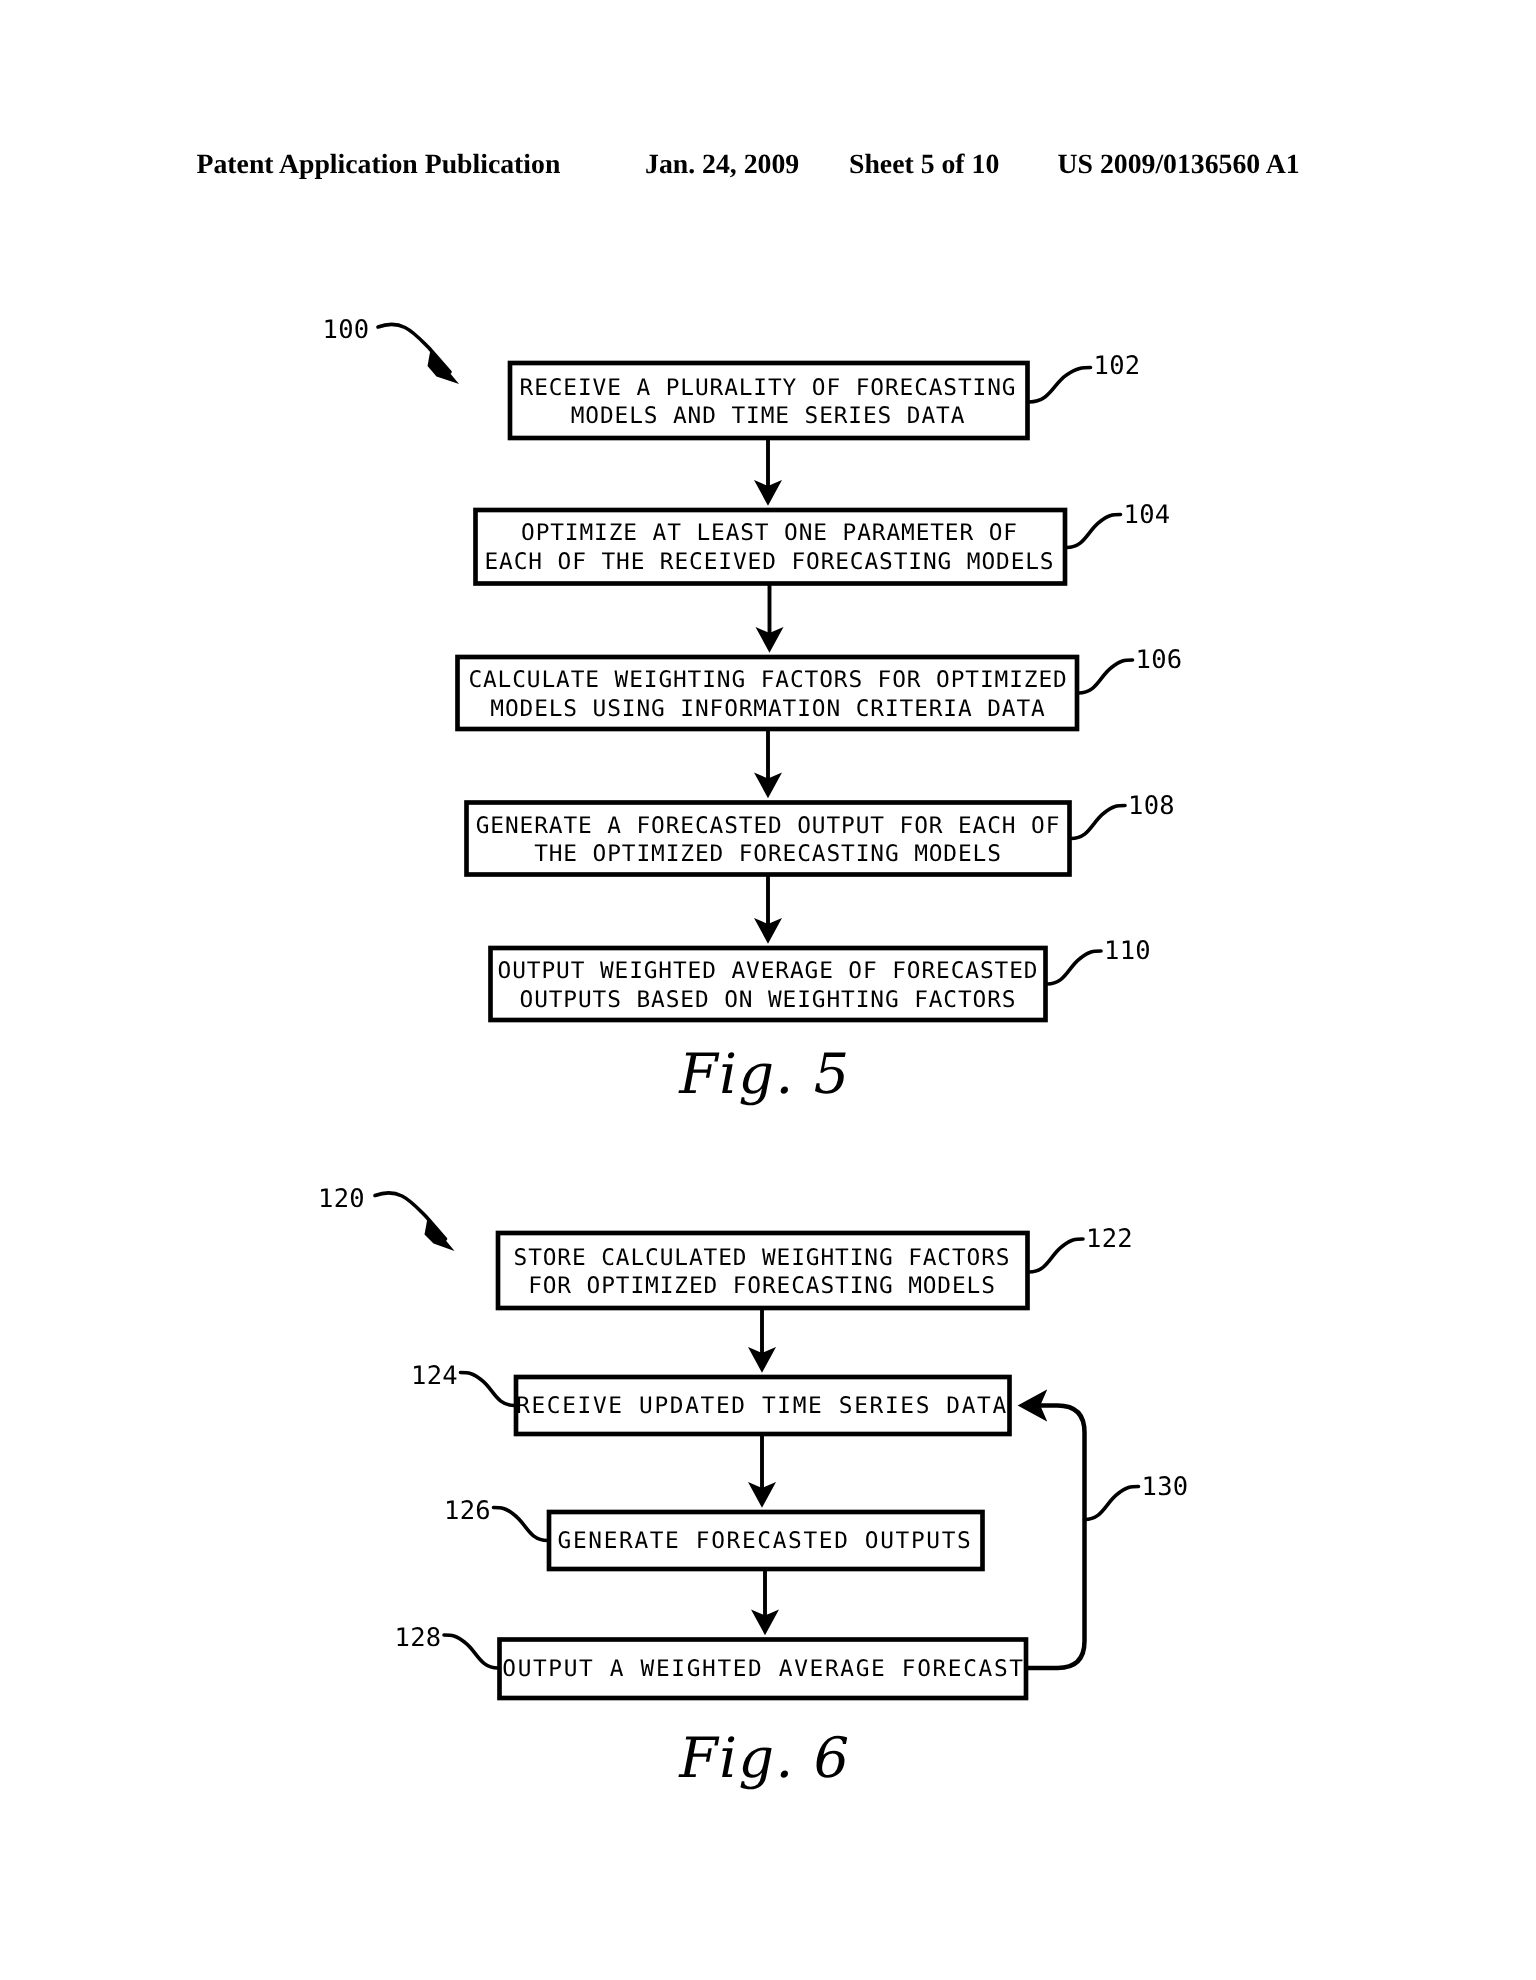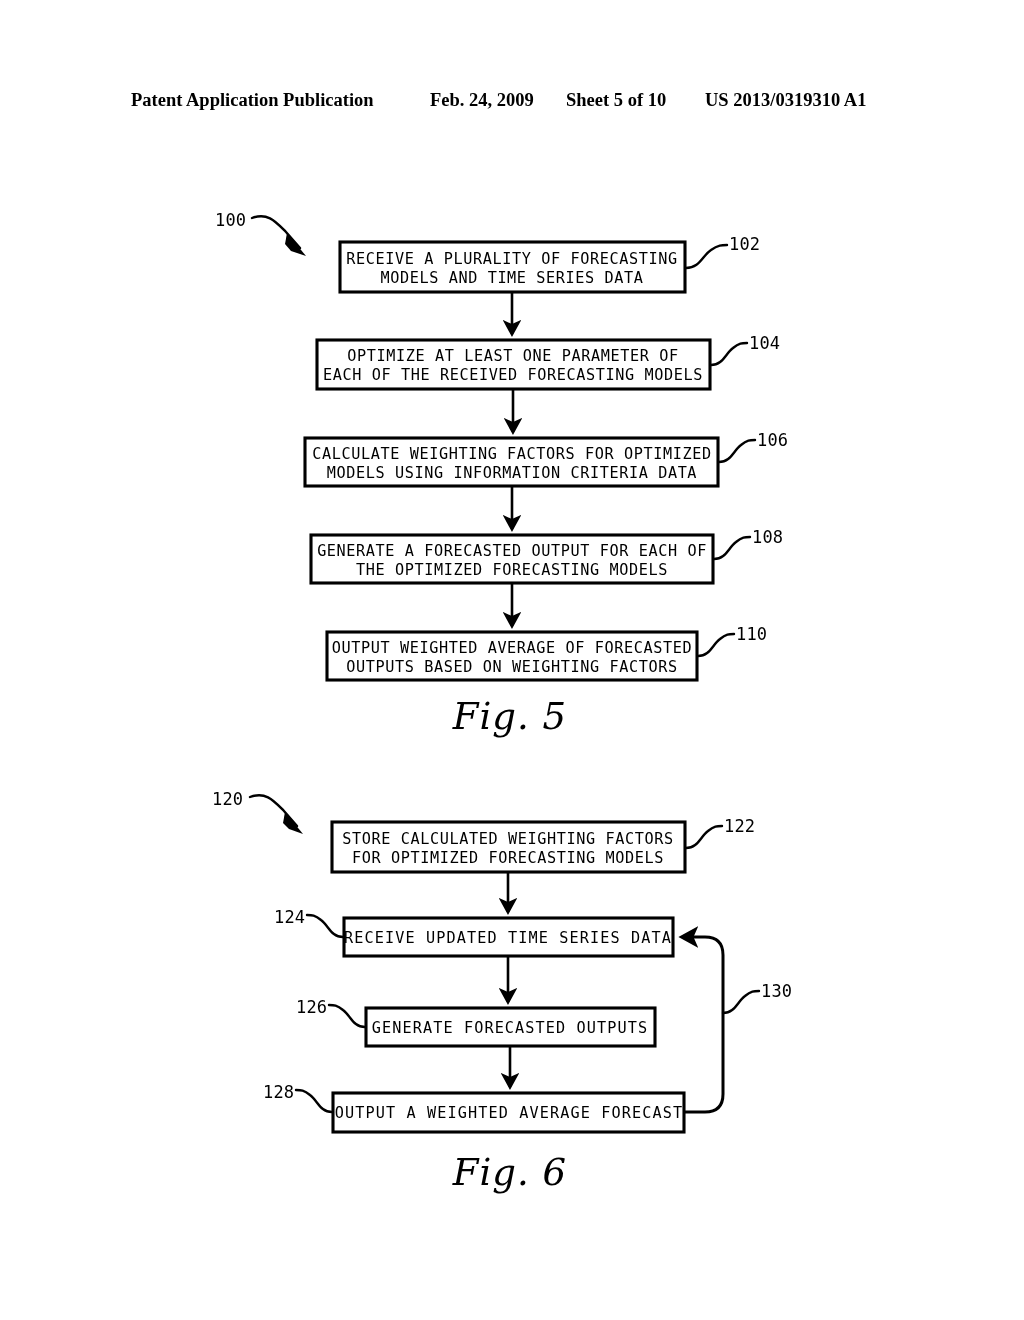--- a/index.html
+++ b/index.html
@@ -25,21 +25,21 @@
     top: 84px;
     left: 0;
     width: 1024px;
     height: 28px;
     font-family: "Liberation Serif", serif;
     font-weight: bold;
     font-size: 18.5px;
     color: #000;
     white-space: nowrap;
   }
-  .header span { position: absolute; top: 6px; }
+  .header span { position: absolute; top: 16px; }
   .hdr-pub   { left: 131px; }
   .hdr-date  { left: 430px; }
   .hdr-sheet { left: 566px; }
   .hdr-num   { left: 705px; }
 
   
   #figures {
     position: absolute;
     top: 0; left: 0;
     width: 1024px;
@@ -91,23 +91,23 @@
   .loop { stroke: #000000; stroke-width: 3.0; fill: none; }
   .ahead { fill: #000000; }
 </style>
 </head>
 <body>
 
 <div id="page">
 
   <div class="header">
     <span class="hdr-pub">Patent Application Publication</span>
-    <span class="hdr-date">Feb. 24, 2009</span>
+    <span class="hdr-date">Jan. 24, 2009</span>
     <span class="hdr-sheet">Sheet 5 of 10</span>
-    <span class="hdr-num">US 2013/0319310 A1</span>
+    <span class="hdr-num">US 2009/0136560 A1</span>
   </div>
 
   <div id="figures">
   <svg width="1024" height="1320" viewBox="0 0 1024 1320" xmlns="http://www.w3.org/2000/svg">
     <defs>
       <marker id="arrow" viewBox="0 0 12 12" refX="9" refY="6" markerWidth="7.2" markerHeight="7.2" orient="auto-start-reverse">
         <path d="M 0 0 L 11 6 L 0 12 L 2.6 6 z" class="ahead"></path>
       </marker>
     </defs>
 

